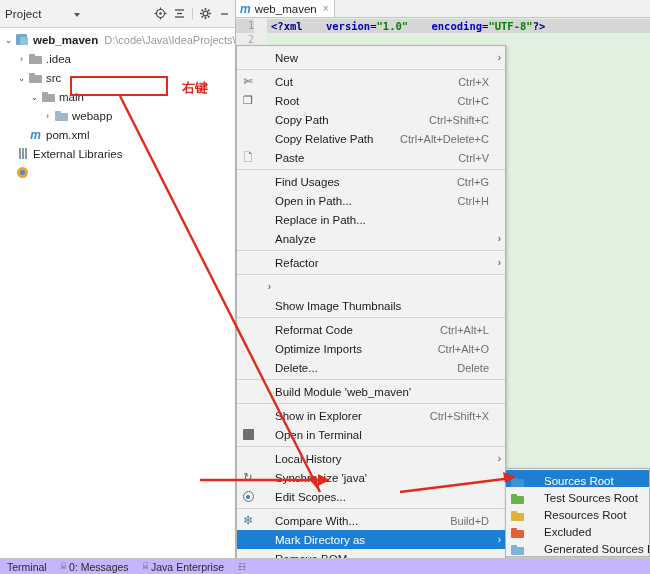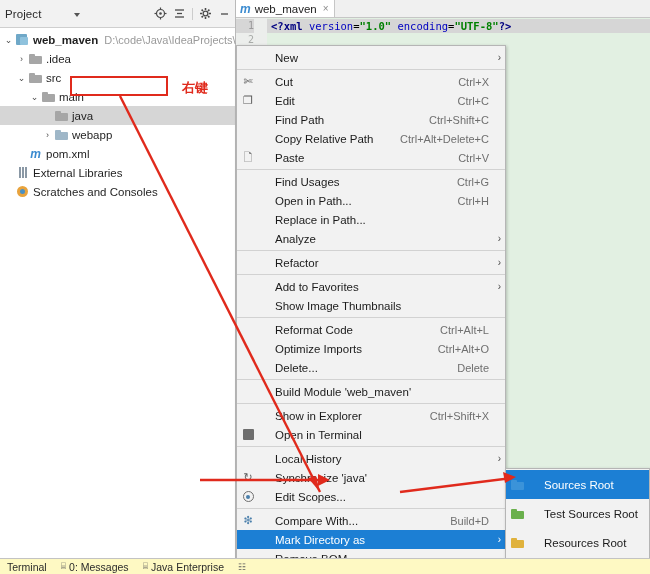--- a/index.html
+++ b/index.html
@@ -105,21 +105,21 @@
   #gutter div.first { background: #d6d6d6; color: #9a9a9a; }
   #fold-col { width: 9px; min-width: 9px; background: #eceeec; padding-top: 1px; }
   #fold-col div { height: 14px; line-height: 14px; font-size: 9px; color: #8d8d8d; text-align: center; }
   #code {
     flex: 1; font-family: "DejaVu Sans Mono", monospace; font-size: 10.5px;
     padding-top: 1px; background: #e2f0e2; overflow: hidden; white-space: pre;
   }
   #code .ln { height: 14px; line-height: 14px; padding-left: 4px; }
   #code .ln.first { background: #d6d6d6; }
   .tg { color: #000080; font-weight: bold; }
-  .at { color: #0000c0; font-weight: normal; }
+  .at { color: #0000c0; font-weight: bold; margin-left: 17px; }
   .st { color: #008000; font-weight: bold; }
   .tx { color: #000000; }
   .cm { color: #3a8ba0; font-style: italic; }
 
   
   #ctx-menu {
     position: absolute; left: 236px; top: 45px; width: 270px;
     background: #f2f2f2; border: 1px solid #b5b5b5;
     box-shadow: 1px 1px 3px rgba(0,0,0,.22);
     padding: 2px 0; font-size: 11.5px; color: #1b1b1b;
@@ -143,32 +143,32 @@
   .circ { width: 11px; height: 11px; border-radius: 50%; border: 1.5px solid #6e6e6e; position: relative; }
   .circ.dot:after { content:""; position:absolute; left: 2.5px; top: 2.5px; width: 4px; height: 4px; border-radius: 50%; background: #4a7fab; }
 
   
   #sub-menu {
     position: absolute; left: 505px; top: 468px; width: 145px;
     background: #f2f2f2; border: 1px solid #b5b5b5;
     box-shadow: 1px 1px 3px rgba(0,0,0,.22);
     padding: 1px 0; font-size: 11.5px; color: #1b1b1b; overflow: hidden;
   }
-  #sub-menu .mi { height: 29px; }
+  #sub-menu .mi { height: 17px; align-items: flex-end; }
   .sfold { position: relative; width: 13px; height: 10px; }
   .sfold .b { position: absolute; left:0; top:2px; width:13px; height:8px; border-radius:1px; }
   .sfold .t { position: absolute; left:0; top:0; width:6px; height:3px; border-radius:1px 1px 0 0; }
 
   
   #svg-anno { position: absolute; left: 0; top: 0; width: 650px; height: 574px; pointer-events: none; }
 
   
   #bottom-bar {
     position: absolute; left: 0; bottom: 0; width: 650px; height: 16px;
-    background: #fef9c3; border-top: 1px solid #c3c3c3;
+    background: #c4b5fd; border-top: 1px solid #c3c3c3;
     display: flex; align-items: center; font-size: 10.5px; color: #2b2b2b;
   }
   #bottom-bar .bb {
     display: flex; align-items: center; gap: 3px; padding: 0 10px 0 4px; white-space: nowrap;
   }
   .bico { color: #5d5d5d; font-size: 9px; }
 </style>
 </head>
 <body>
 
@@ -255,30 +255,20 @@
         <div class="row" style="padding-left: 28px;">
           <div class="twisty">⌄</div>
           <div class="ico">
             <div class="folder">
               <div class="tab"></div>
               <div class="body"></div>
             </div>
           </div>
           <span class="lbl">main</span>
         </div>
-        <div class="row selected" style="padding-left: 41px;">
-          <div class="twisty"></div>
-          <div class="ico">
-            <div class="folder">
-              <div class="tab"></div>
-              <div class="body"></div>
-            </div>
-          </div>
-          <span class="lbl">java</span>
-        </div>
         <div class="row" style="padding-left: 41px;">
           <div class="twisty">›</div>
           <div class="ico">
             <div class="folder blue">
               <div class="tab"></div>
               <div class="body"></div>
             </div>
           </div>
           <span class="lbl">webapp</span>
         </div>
@@ -298,21 +288,20 @@
               <i></i>
             </div>
           </div>
           <span class="lbl">External Libraries</span>
         </div>
         <div class="row" style="padding-left: 2px;">
           <div class="twisty"></div>
           <div class="ico">
             <div class="scratch-ico"></div>
           </div>
-          <span class="lbl">Scratches and Consoles</span>
         </div>
       </div>
 
     <div id="java-box"></div>
     <div id="anno-label">右键</div>
   </div>
 
   <div id="editor-area">
     <div id="tab-bar">
       <div class="tab">
@@ -402,27 +391,27 @@
           <span class="gi">✄</span>
         </span>
         <span class="mlab">Cut</span>
         <span class="mkey">Ctrl+X</span>
         <span class="arrow"></span>
       </div>
       <div class="mi">
         <span class="mico">
           <span class="gi">❐</span>
         </span>
-        <span class="mlab">Edit</span>
+        <span class="mlab">Root</span>
         <span class="mkey">Ctrl+C</span>
         <span class="arrow"></span>
       </div>
       <div class="mi">
         <span class="mico"></span>
-        <span class="mlab">Find Path</span>
+        <span class="mlab">Copy Path</span>
         <span class="mkey">Ctrl+Shift+C</span>
         <span class="arrow"></span>
       </div>
       <div class="mi">
         <span class="mico"></span>
         <span class="mlab">Copy Relative Path</span>
         <span class="mkey">Ctrl+Alt+Delete+C</span>
         <span class="arrow"></span>
       </div>
       <div class="mi">
@@ -458,21 +447,20 @@
       </div>
       <div class="msep"></div>
       <div class="mi">
         <span class="mico"></span>
         <span class="mlab">Refactor</span>
         <span class="arrow">›</span>
       </div>
       <div class="msep"></div>
       <div class="mi">
         <span class="mico"></span>
-        <span class="mlab">Add to Favorites</span>
         <span class="arrow">›</span>
       </div>
       <div class="mi">
         <span class="mico"></span>
         <span class="mlab">Show Image Thumbnails</span>
         <span class="arrow"></span>
       </div>
       <div class="msep"></div>
       <div class="mi">
         <span class="mico"></span>

